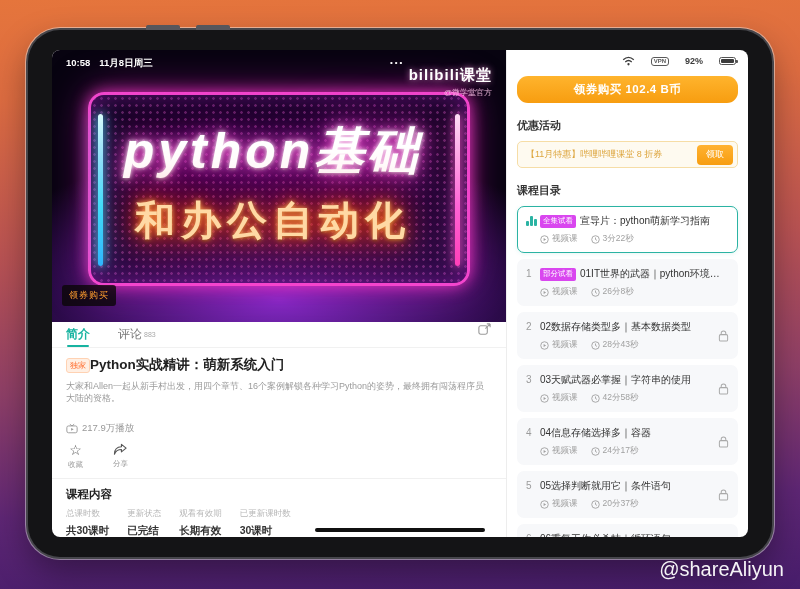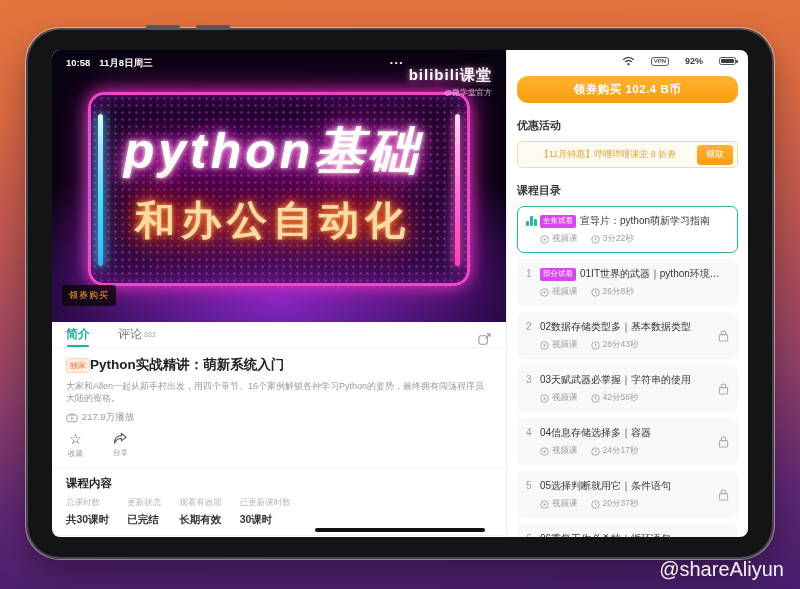--- a/index.html
+++ b/index.html
@@ -60,34 +60,34 @@
   .banner-logo .main { font-size:15px; font-weight:bold; color:#fff; letter-spacing:1px; text-shadow:0 0 6px rgba(255,150,230,.8); }
   .banner-logo .sub { margin-top:2px; font-size:8px; color:rgba(255,198,236,.88); }
   .banner-coupon-badge {
     position:absolute; left:10px; bottom:16px; z-index:3;
     background:rgba(10,6,6,.8); color:#ff9d2e; font-size:9px; padding:4px 7px; border-radius:3px; letter-spacing:1px;
   }
   .statusbar-left { position:absolute; top:7px; left:14px; z-index:5; display:flex; gap:9px; color:#fff; font-size:9.5px; font-weight:bold; }
   .statusbar-dots { position:absolute; top:8px; left:338px; z-index:5; color:#fff; font-size:8px; letter-spacing:2px; }
 
   
-  .tab-bar { height:26px; flex:none; display:flex; align-items:flex-end; padding:0 14px; border-bottom:1px solid #f1f1f1; }
+  .tab-bar { height:26px; flex:none; display:flex; align-items:flex-start; padding:0 14px; border-bottom:1px solid #f1f1f1; }
   .tab { font-size:12px; color:#777; position:relative; height:100%; display:flex; align-items:center; cursor:pointer; }
   .tab.active { color:#17b3a0; font-weight:bold; }
   .tab.active::after { content:""; position:absolute; bottom:0; left:50%; transform:translateX(-50%); width:22px; height:2.5px; border-radius:2px; background:#17b3a0; }
   .tab + .tab { margin-left:28px; }
   .tab sup { font-size:7px; color:#aaa; margin-left:2px; font-weight:normal; }
   .panel-icon { margin-left:auto; color:#9b9b9b; display:flex; }
 
   .pad { padding-left:14px; padding-right:14px; }
   .title-row { display:flex; align-items:center; gap:0; margin-top:8px; }
   .exclusive-badge { flex:none; font-size:8px; color:#ff6a2b; background:#ffefe3; border:1px solid #ffd2b3; padding:1px 3px; border-radius:3px; }
   .course-title { font-size:13.5px; font-weight:bold; color:#212121; }
   .course-desc { margin-top:6px; font-size:9px; color:#9b9b9b; line-height:1.35; }
-  .plays-row { margin-top:7px; display:flex; align-items:center; gap:4px; color:#999; font-size:9.5px; }
+  .plays-row { margin-top:18px; display:flex; align-items:center; gap:4px; color:#999; font-size:9.5px; }
   .actions-row { display:flex; gap:30px; margin-top:8px; padding-left:16px; padding-right:14px; }
   .action { display:flex; flex-direction:column; align-items:center; cursor:pointer; }
   .action .glyph { font-size:14px; color:#555; line-height:15px; }
   .action .lbl { font-size:7.5px; color:#9b9b9b; margin-top:2px; }
   .divider { border-top:1px solid #f0f0f0; margin-top:8px; }
   .section-heading { margin-top:8px; font-size:11.5px; font-weight:bold; color:#222; }
   .info-cols { display:flex; gap:18px; margin-top:6px; }
   .info-col .label { font-size:8.5px; color:#b8b8b8; }
   .info-col .value { font-size:10.5px; font-weight:bold; color:#333; margin-top:4px; }
 
@@ -106,21 +106,21 @@
     margin-top:26px; height:27px; border-radius:11px; border:none; width:100%;
     background:linear-gradient(180deg,#ffb42d,#f79d10); color:#fff; font-size:11.5px; font-weight:bold;
     display:flex; align-items:center; justify-content:center; letter-spacing:.5px; cursor:pointer;
     font-family:inherit;
   }
   .side-heading { margin-top:15px; font-size:11px; font-weight:bold; color:#333; }
   .coupon-row {
     margin-top:8px; height:27px; background:#fefaf0; border:1px solid #f6dda6; border-radius:5px;
     display:flex; align-items:center; justify-content:space-between; padding:0 4px 0 8px;
   }
-  .coupon-text { font-size:9px; color:#dda63f; white-space:nowrap; overflow:hidden;margin-left:14px; }
+  .coupon-text { font-size:9px; color:#dda63f; white-space:nowrap; overflow:hidden; }
   .claim-btn { flex:none; background:linear-gradient(180deg,#ffb232,#f79d10); color:#fff; font-size:9px; border:none; padding:3.5px 9px; border-radius:4px; margin-left:6px; cursor:pointer; font-family:inherit; }
 
   .catalog-list { margin-top:8px; }
   .cat-item {
     background:#f7f8fa; border-radius:7px; padding:7px 8px; margin-bottom:6px;
     display:flex; align-items:flex-start; cursor:pointer; border:1.5px solid transparent;
   }
   .cat-item.active { background:#fff; border-color:#2bb3a3; box-shadow:0 1px 4px rgba(43,179,163,.12); }
   .cat-idx { width:14px; flex:none; font-size:10px; color:#9b9b9b; margin-top:1px; }
   .bars { display:none; width:14px; flex:none; align-items:flex-end; gap:1.5px; height:11px; margin-top:1px; }

